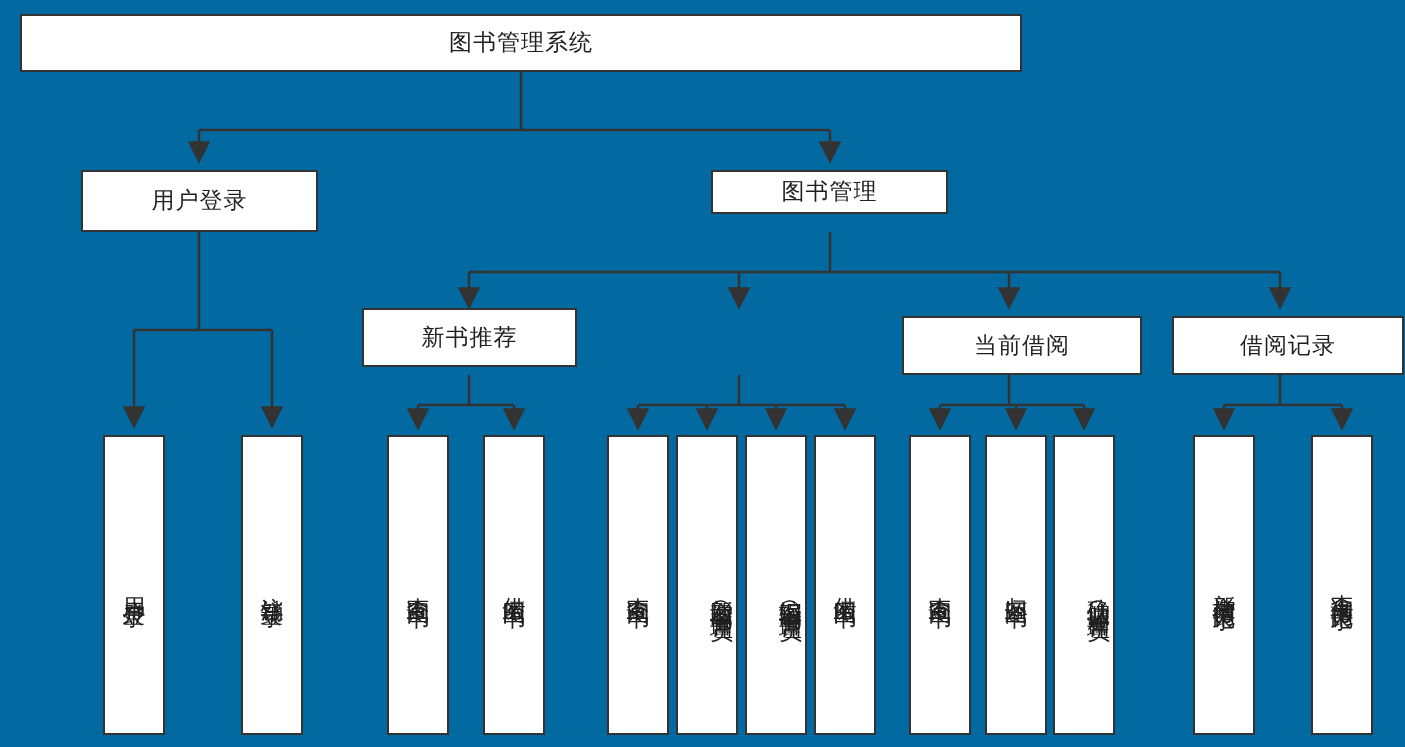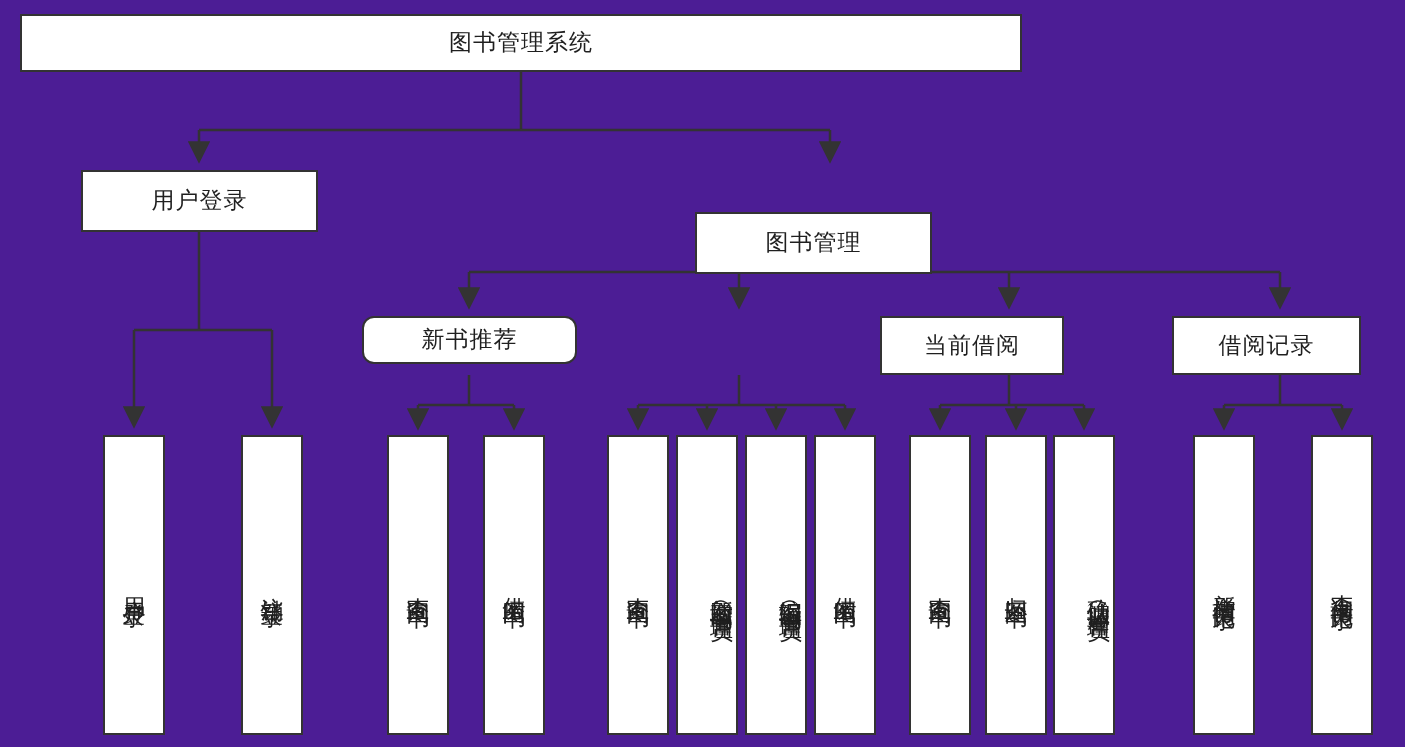--- a/index.html
+++ b/index.html
@@ -7,21 +7,21 @@
     padding: 0;
     background: #ffffff;
   }
   body {
     font-family: "Liberation Sans", "DejaVu Sans", sans-serif;
   }
   #canvas {
     position: relative;
     width: 1405px;
     height: 747px;
-    background: #4c1d95;
+    background: #0369a1;
     overflow: hidden;
   }
   svg.wires {
     position: absolute;
     left: 0;
     top: 0;
     width: 1405px;
     height: 747px;
     pointer-events: none;
   }
@@ -115,25 +115,25 @@
       <path d="M 1280 375 L 1280 405"></path>
       <path d="M 1224 405 L 1342 405"></path>
       <path d="M 1224 405 L 1224 427" marker-end="url(#arrow)"></path>
       <path d="M 1342 405 L 1342 427" marker-end="url(#arrow)"></path>
     </g>
   </svg>
 
   <div class="node horiz" style="left:20px; top:14px; width:1002px; height:58px;">图书管理系统</div>
 
   <div class="node horiz" style="left:81px; top:170px; width:237px; height:62px;">用户登录</div>
-  <div class="node horiz" style="left:695px; top:170px; width:237px; height:62px;margin-top:42px;">图书管理</div>
+  <div class="node horiz" style="left:711px; top:170px; width:237px; height:44px;">图书管理</div>
 
-  <div class="node horiz" style="left:362px; top:316px; width:215px; height:48px;border-radius:12px;">新书推荐</div>
-  <div class="node horiz" style="left:880px; top:316px; width:184px; height:59px;">当前借阅</div>
-  <div class="node horiz" style="left:1172px; top:316px; width:189px; height:59px;">借阅记录</div>
+  <div class="node horiz" style="left:362px; top:308px; width:215px; height:59px;">新书推荐</div>
+  <div class="node horiz" style="left:902px; top:316px; width:240px; height:59px;">当前借阅</div>
+  <div class="node horiz" style="left:1172px; top:316px; width:232px; height:59px;">借阅记录</div>
 
   <div class="node vert centered" style="left:103px; top:435px; width:62px; height:300px;">用户登录</div>
   <div class="node vert centered" style="left:241px; top:435px; width:62px; height:300px;">注销登录</div>
 
   <div class="node vert centered" style="left:387px; top:435px; width:62px; height:300px;">查询图书</div>
   <div class="node vert centered" style="left:483px; top:435px; width:62px; height:300px;">借阅图书</div>
 
   <div class="node vert centered" style="left:607px; top:435px; width:62px; height:300px;">查询图书</div>
   <div class="node vert" style="left:676px; top:435px; width:62px; height:300px;">新增图书（管理员）</div>
   <div class="node vert" style="left:745px; top:435px; width:62px; height:300px;">编辑图书（管理员）</div>

